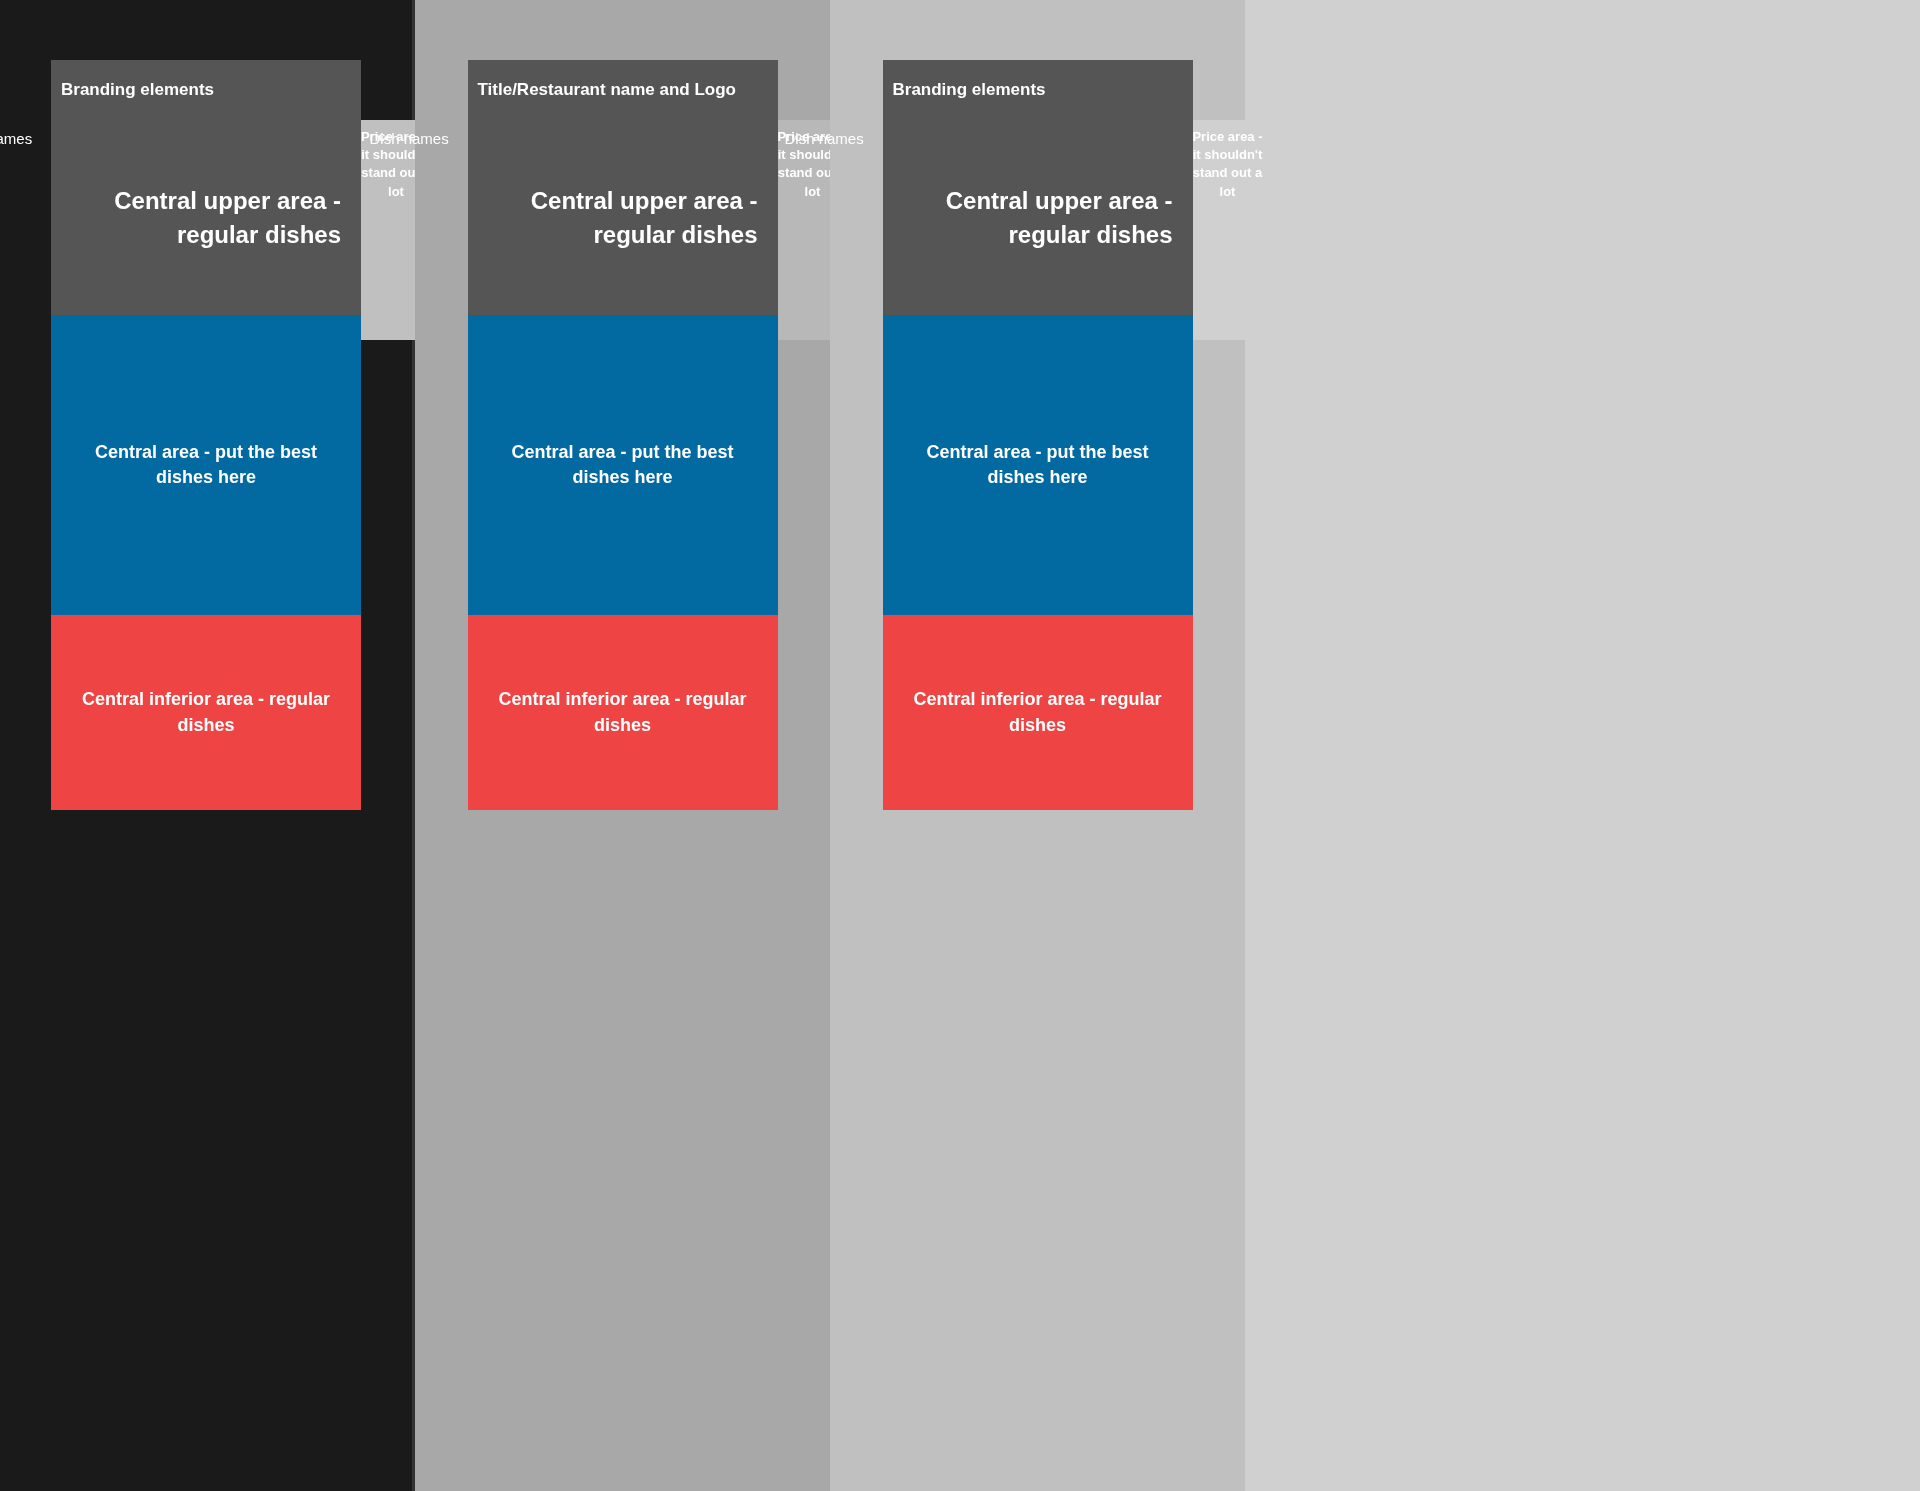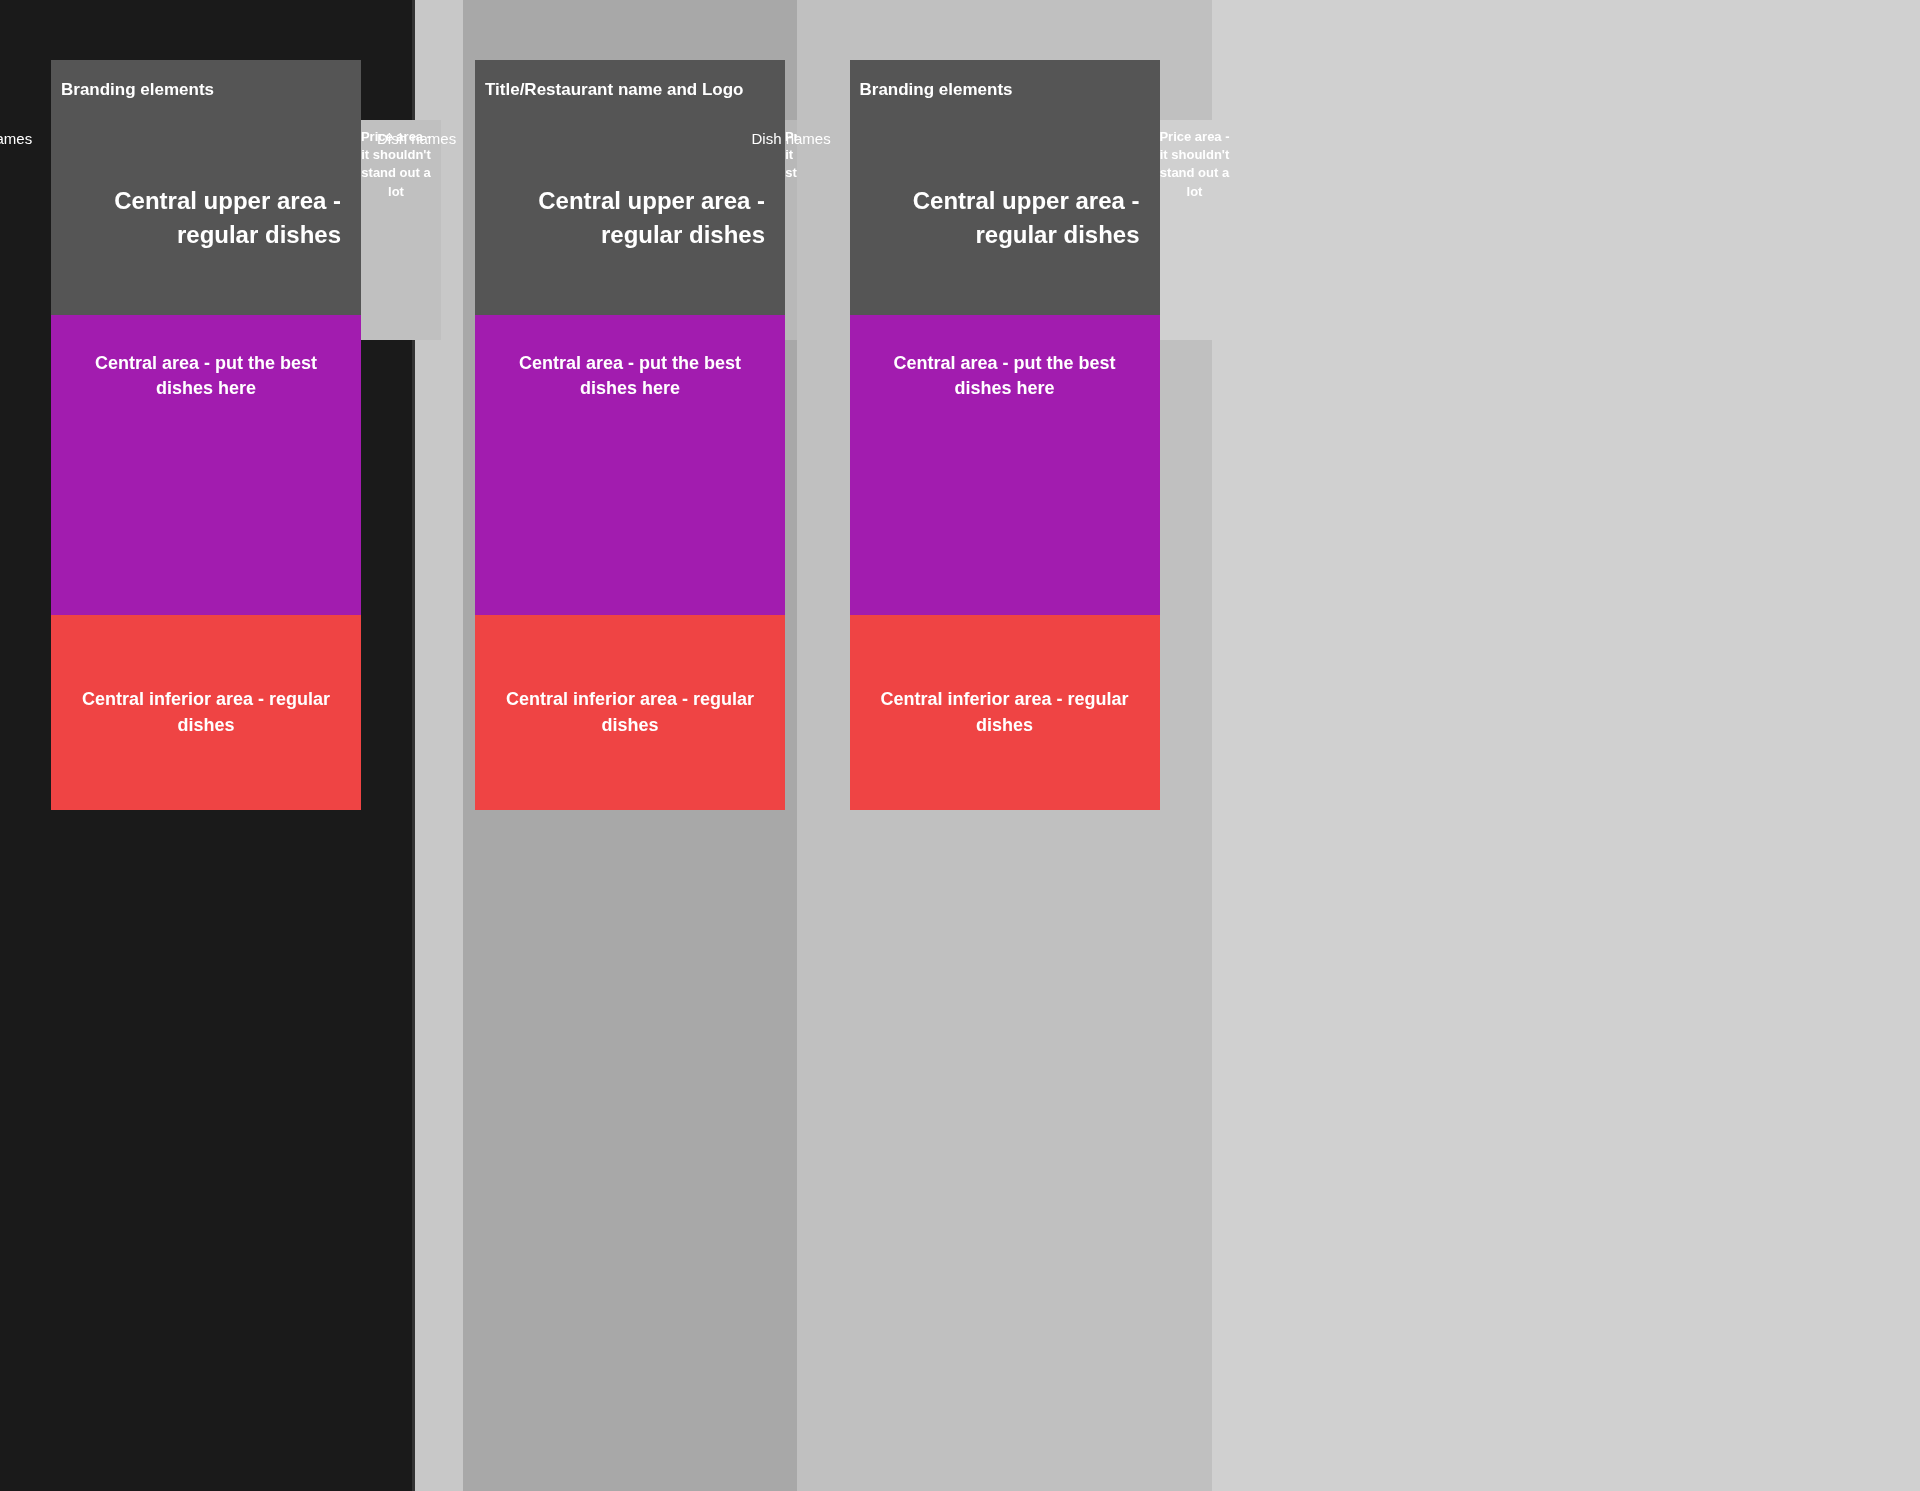--- a/index.html
+++ b/index.html
@@ -27,26 +27,25 @@
       width: 415px;
       height: 1491px;
       background: #1a1a1a;
       border-right: 3px solid #333;
       padding: 30px 20px;
       align-items: center;
     }
 
     
     .panel-2 {
-      width: 334px;
+      width: 415px;
       height: 1491px;
       background: #a8a8a8;
       padding: 30px 20px;
       align-items: center;
-      margin-left: 48px;
     }
 
     
     .panel-3 {
       width: 415px;
       height: 1491px;
       background: #c0c0c0;
       padding: 30px 20px;
       align-items: center;
     }
@@ -115,24 +114,25 @@
 
     .central-upper-text {
       color: #ffffff;
       font-weight: bold;
       font-size: 24px;
       text-align: right;
       line-height: 1.4;
     }
 
     .central-main {
-      background: #a21caf;
+      background: #0369a1;
       width: 100%;
       min-height: 300px;
       display: flex;
+      align-items: center;
       justify-content: center;
       padding: 36px;
     }
 
     .central-main-text {
       color: #ffffff;
       font-weight: bold;
       font-size: 18px;
       text-align: center;
       line-height: 1.4;

